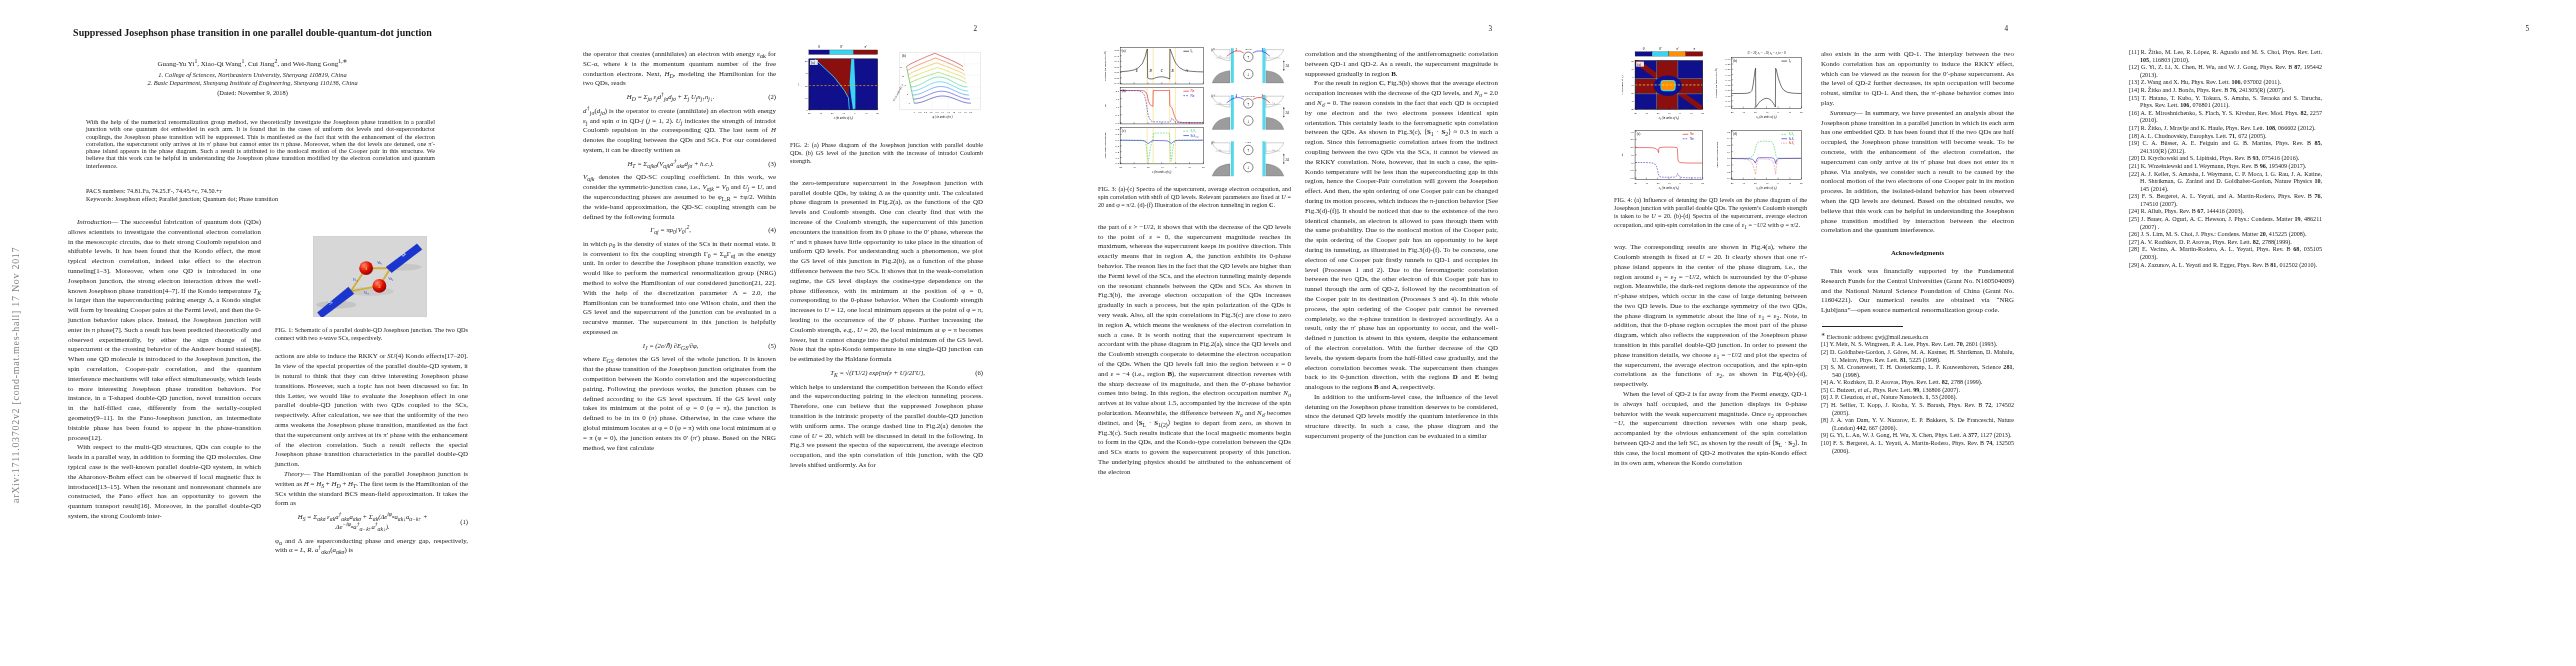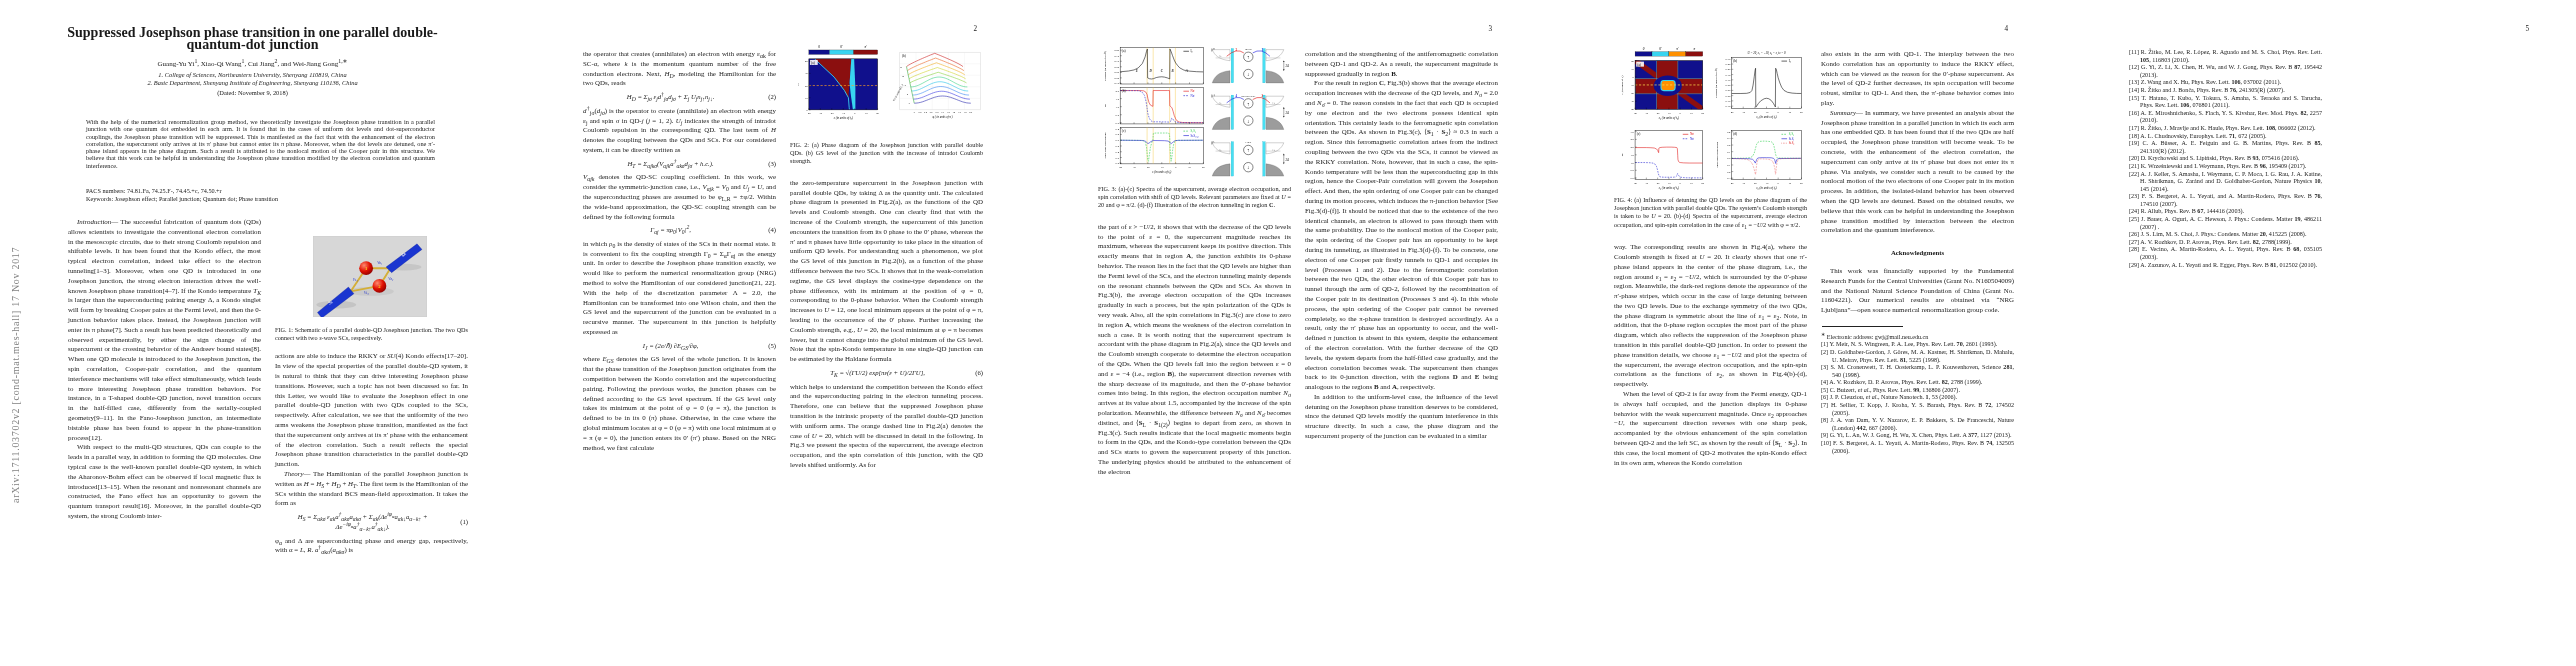--- a/index.html
+++ b/index.html
@@ -3,21 +3,21 @@
 <meta charset="utf-8">
 <style>
   html,body{margin:0;padding:0;background:#ffffff;}
   .canvas{position:relative;width:2576px;height:667px;background:#ffffff;overflow:hidden;
           font-family:"Liberation Serif",serif;color:#1a1a1a;}
   .page{position:absolute;top:0;width:515px;height:667px;background:#fff;}
   .pagenum{position:absolute;top:24.5px;right:53px;font-size:7.2px;}
   .arxiv-stamp{position:absolute;left:10px;top:503px;transform-origin:0 0;transform:rotate(-90deg);
           white-space:nowrap;font-size:10px;letter-spacing:0.7px;color:#808080;}
   .title{position:absolute;left:51px;top:27px;width:403px;margin:0;text-align:center;
-         font-size:14px;line-height:11.7px;font-weight:bold;}
+         font-size:10px;line-height:11.7px;font-weight:bold;}
   .authors{position:absolute;left:51px;top:60px;width:403px;text-align:center;font-size:7px;}
   .affil{position:absolute;left:51px;width:403px;text-align:center;font-style:italic;font-size:6.4px;line-height:7.8px;}
   .date{font-style:normal;}
   .abstract{position:absolute;left:86px;top:118px;width:349px;text-align:justify;
             font-size:6.3px;line-height:7.3px;}
   .pacs{position:absolute;left:86px;width:349px;font-size:6.2px;line-height:7.5px;}
   .col{position:absolute;width:193px;text-align:justify;font-size:6.9px;line-height:9.8px;}
   .para{margin:0;}
   .para.ind{text-indent:9px;}
   .eqrow{display:flex;gap:2.2px;margin:3.9px 0;font-size:6.7px;align-items:center;}

